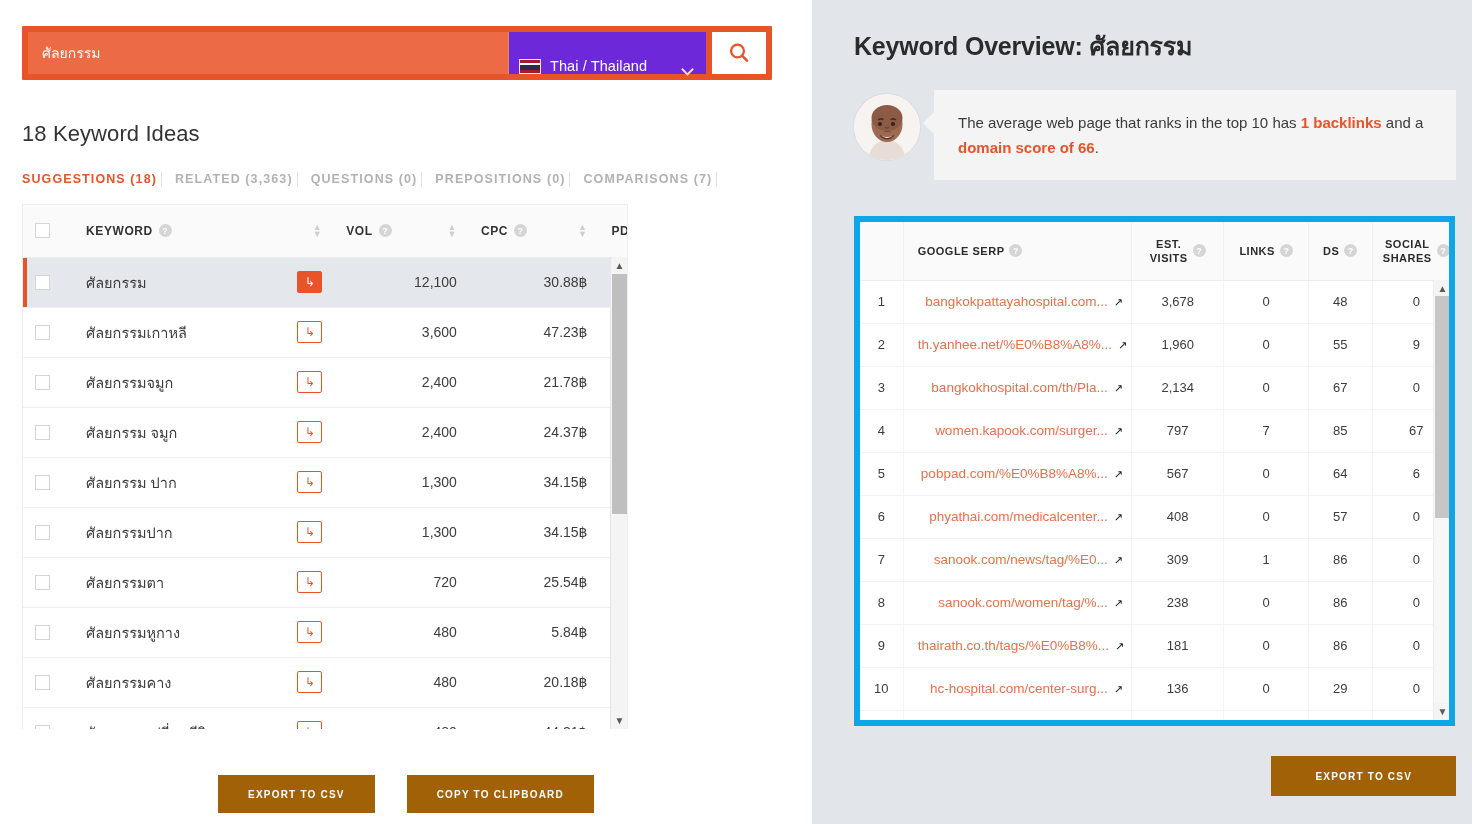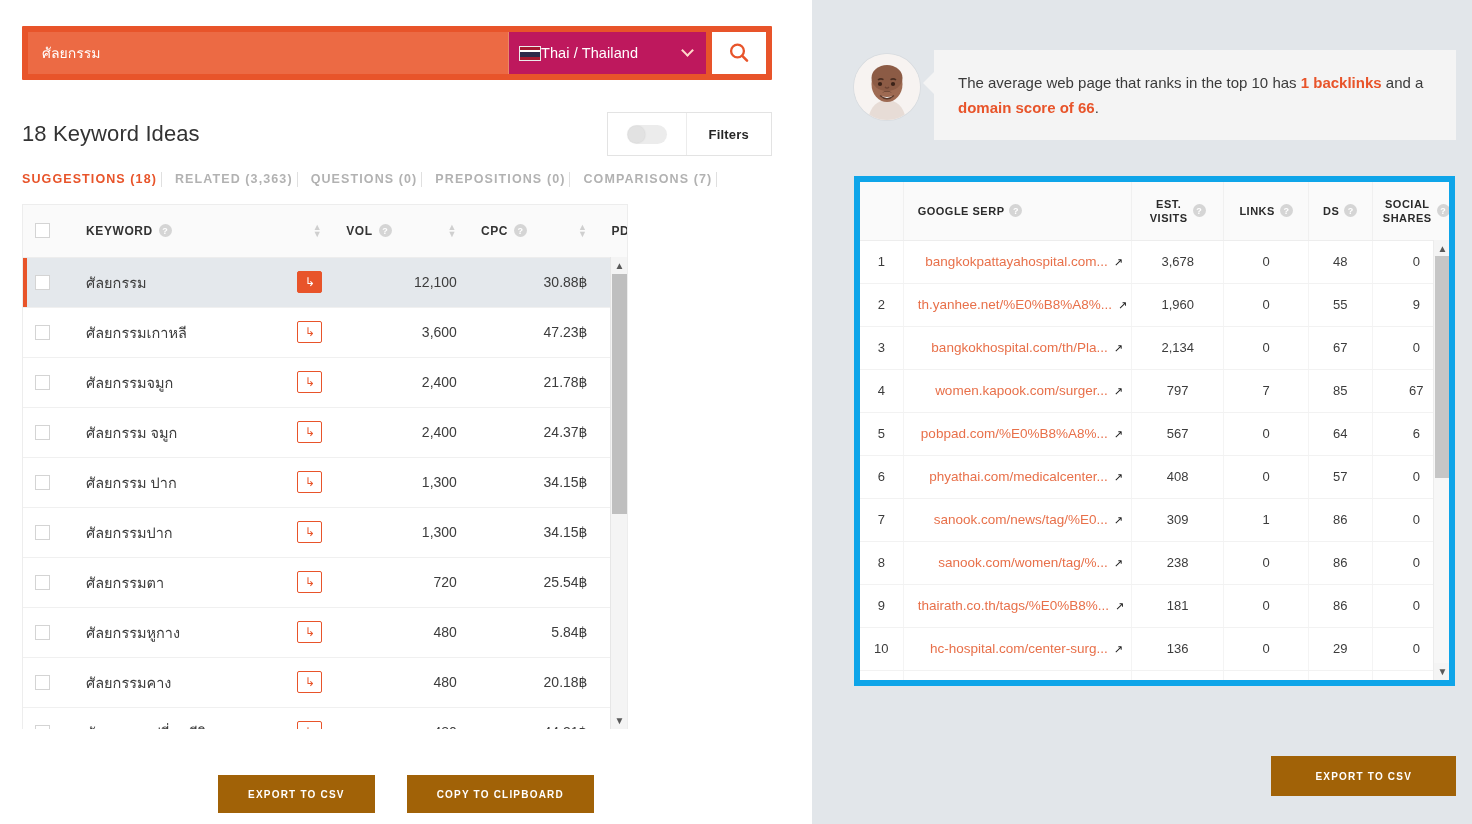--- a/index.html
+++ b/index.html
@@ -25,22 +25,22 @@
     background: #E8542A; display: flex; align-items: center;
     padding: 6px; border-radius: 1px;
   }
   .search-input {
     flex: 1; height: 42px; background: #EC6A44; border: none; outline: none;
     color: #ffffff; font-size: 14px; padding: 0 14px;
     font-family: "Liberation Sans", sans-serif;
   }
   .search-input::placeholder { color: #ffe6dd; }
   .lang-select {
-    width: 198px; height: 42px; background: #be185d;
-    display: flex; align-items: center; 
+    width: 198px; height: 42px; background: #6d28d9;
+    display: flex; align-items: flex-end; gap: 9px;
     padding: 0 10px; border-left: 1px solid #e8876a;
     cursor: pointer;
   }
   .flag {
     width: 22px; height: 15px; flex: 0 0 22px; position: relative;
     background: #ffffff; border: 1px solid rgba(0,0,0,.08);
   }
   .flag::before {
     content: ""; position: absolute; left: 0; right: 0; top: 0; height: 3px;
     background: #A51931; box-shadow: 0 10px 0 0 #A51931;
@@ -268,26 +268,20 @@
       <button class="search-btn">
         <svg width="24" height="24" viewBox="0 0 24 24">
           <circle cx="10.5" cy="10" r="6.4" fill="none" stroke="#E8542A" stroke-width="2.3"></circle>
           <line x1="15.3" y1="14.9" x2="20" y2="19.6" stroke="#E8542A" stroke-width="2.6" stroke-linecap="round"></line>
         </svg>
       </button>
     </div>
 
     <div class="ideas-row">
       <div class="ideas-title">18 Keyword Ideas</div>
-      <div class="filters-box">
-        <div class="toggle-wrap">
-          <div class="toggle"></div>
-        </div>
-        <div class="filters-btn">Filters</div>
-      </div>
     </div>
 
     <div class="tabs" id="kw-tabs">
         <div class="tab active">SUGGESTIONS (18)</div>
         <div class="tab">RELATED (3,363)</div>
         <div class="tab">QUESTIONS (0)</div>
         <div class="tab">PREPOSITIONS (0)</div>
         <div class="tab">COMPARISONS (7)</div>
       </div>
 
@@ -514,20 +508,23 @@
 
     <div class="left-actions">
       <button class="btn-orange">EXPORT TO CSV</button>
       <button class="btn-orange">COPY TO CLIPBOARD</button>
     </div>
   </div>
 
   <div class="divider-line"></div>
 
   <div class="right-panel">
+    <div class="ov-title">
+      <span>Keyword Overview: </span><span>ศัลยกรรม</span>
+    </div>
 
     <div class="notice-row">
       <div class="avatar">
         <svg width="66" height="66" viewBox="0 0 66 66">
           <circle cx="33" cy="33" r="33" fill="#F7F3F1"></circle>
           <path d="M14 66 C16 52 24 46 33 46 C42 46 50 52 52 66 Z" fill="#E7DCD6"></path>
           <ellipse cx="33" cy="30" rx="15.5" ry="18" fill="#9E6A52"></ellipse>
           <ellipse cx="33" cy="24" rx="15.5" ry="13" fill="#8C5B45"></ellipse>
           <ellipse cx="26" cy="30" rx="2.1" ry="1.9" fill="#3A2218"></ellipse>
           <ellipse cx="39" cy="30" rx="2.1" ry="1.9" fill="#3A2218"></ellipse>

